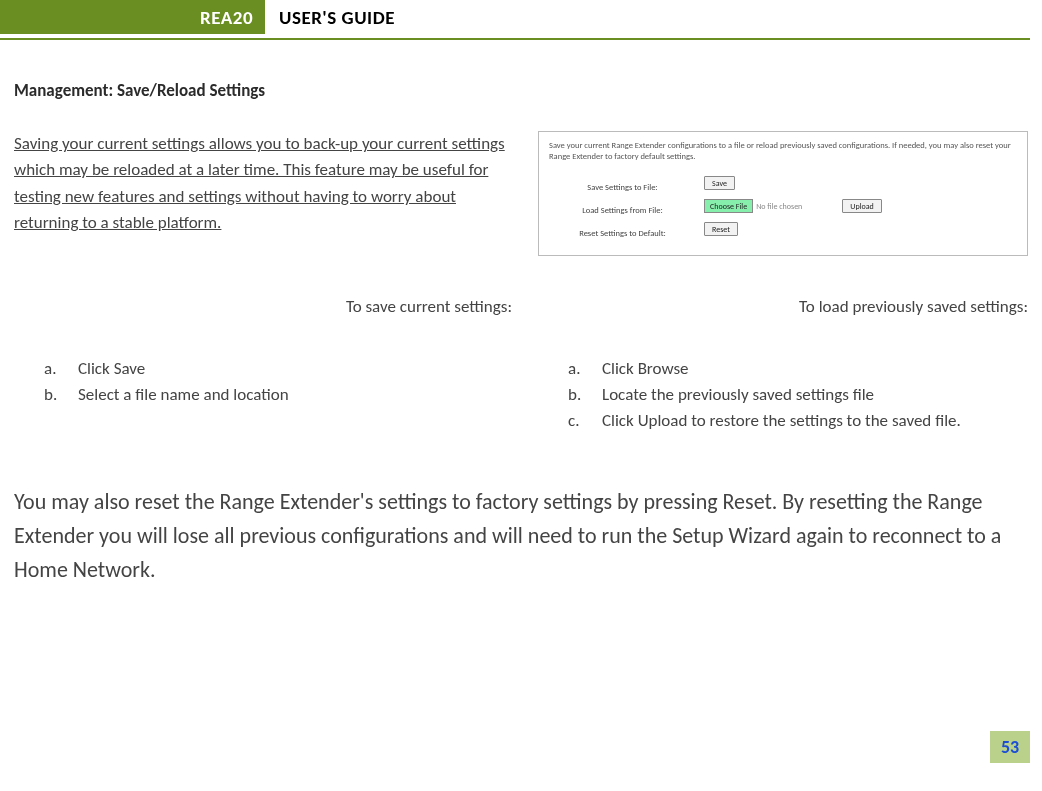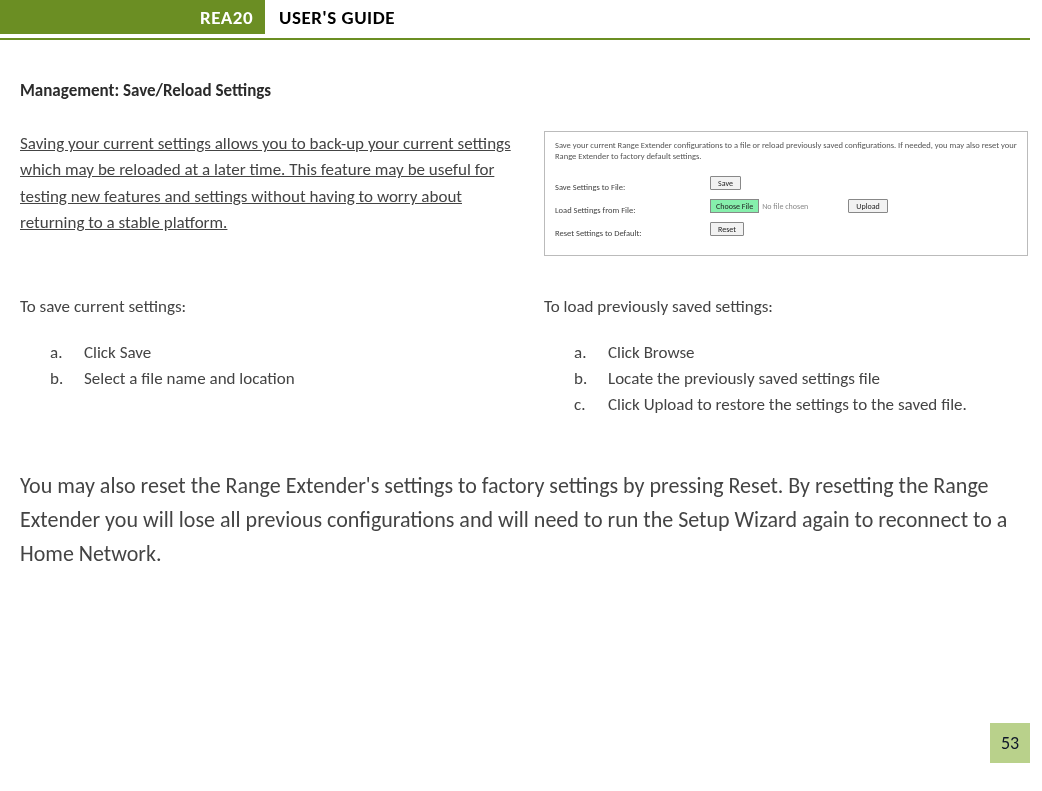--- a/index.html
+++ b/index.html
@@ -35,21 +35,21 @@
       display: flex;
       align-items: center;
       height: 34px;
       color: #000;
     }
     .header-rule {
       border-bottom: 2px solid #6b8e23;
       margin: 0 12px 0 0;
     }
     .content {
-      padding: 40px 14px 0 20px;
+      padding: 40px 14px 0 14px;
     }
     .section-heading {
       font-size: 17px;
       font-weight: bold;
       color: #2b2b2b;
       margin-bottom: 30px;
     }
     .two-col {
       display: flex;
       gap: 26px;
@@ -75,43 +75,44 @@
       align-items: center;
       gap: 5px;
       margin-bottom: 10px;
     }
     .sp-square {
       width: 10px; height: 10px; background: #2e8b2e;
     }
     .sp-title { font-weight: bold; color: #222; font-size: 9.5px; }
     .sp-desc { font-size: 8.5px; color: #555; line-height: 1.3; margin-bottom: 12px; }
     .sp-row { display: flex; align-items: center; margin: 5px 0; font-size: 8.5px; }
-    .sp-label { width: 155px; text-align: left; padding-right: 8px; color: #444; margin-top: 8px; }
+    .sp-label { width: 155px; text-align: center; padding-right: 8px; color: #444; margin-top: 8px; }
     .sp-btn {
       border: 1px solid #888; background: #f2f2f2;
       font-size: 8px; padding: 1px 7px; color: #222;
       border-radius: 1px;
     }
     .sp-filebtn {
       border: 1px solid #888; background: #86efac;
       font-size: 8px; padding: 1px 5px; color: #222; margin-right: 3px;
     }
     .sp-filetxt { font-size: 8px; color: #888; margin-right: 40px; }
     .instructions-row {
       display: flex;
       gap: 26px;
       margin-bottom: 50px;
     }
     .inst-col { flex: 0 0 498px; }
     .inst-col2 { flex: 1; }
     .inst-head {
       font-size: 17px;
       color: #444;
-      margin-bottom: 20px;
+      margin-bottom: 36px;
       line-height: 1.5;
+      text-align: right;
     }
     .steps {
       list-style: none;
       padding-left: 30px;
     }
     .steps li {
       font-size: 17px;
       color: #444;
       line-height: 1.55;
       display: flex;
@@ -121,27 +122,28 @@
     .reset-para {
       font-size: 22px;
       color: #444;
       line-height: 1.55;
     }
     .page-num {
       position: absolute;
       right: 12px;
       bottom: 28px;
       width: 40px;
-      height: 40px;
+      height: 32px;
       background: #b9d18b;
-      color: #0f172a;
+      color: #1d4ed8;
       display: flex;
       align-items: center;
       justify-content: center;
       font-size: 18px;
+      font-weight: bold;
     }
   </style>
 </head>
 <body>
 
 <div class="header-bar">
   <div class="brand-block">REA20</div>
   <div class="title-block">USER'S GUIDE</div>
 </div>
 <div class="header-rule"></div>

